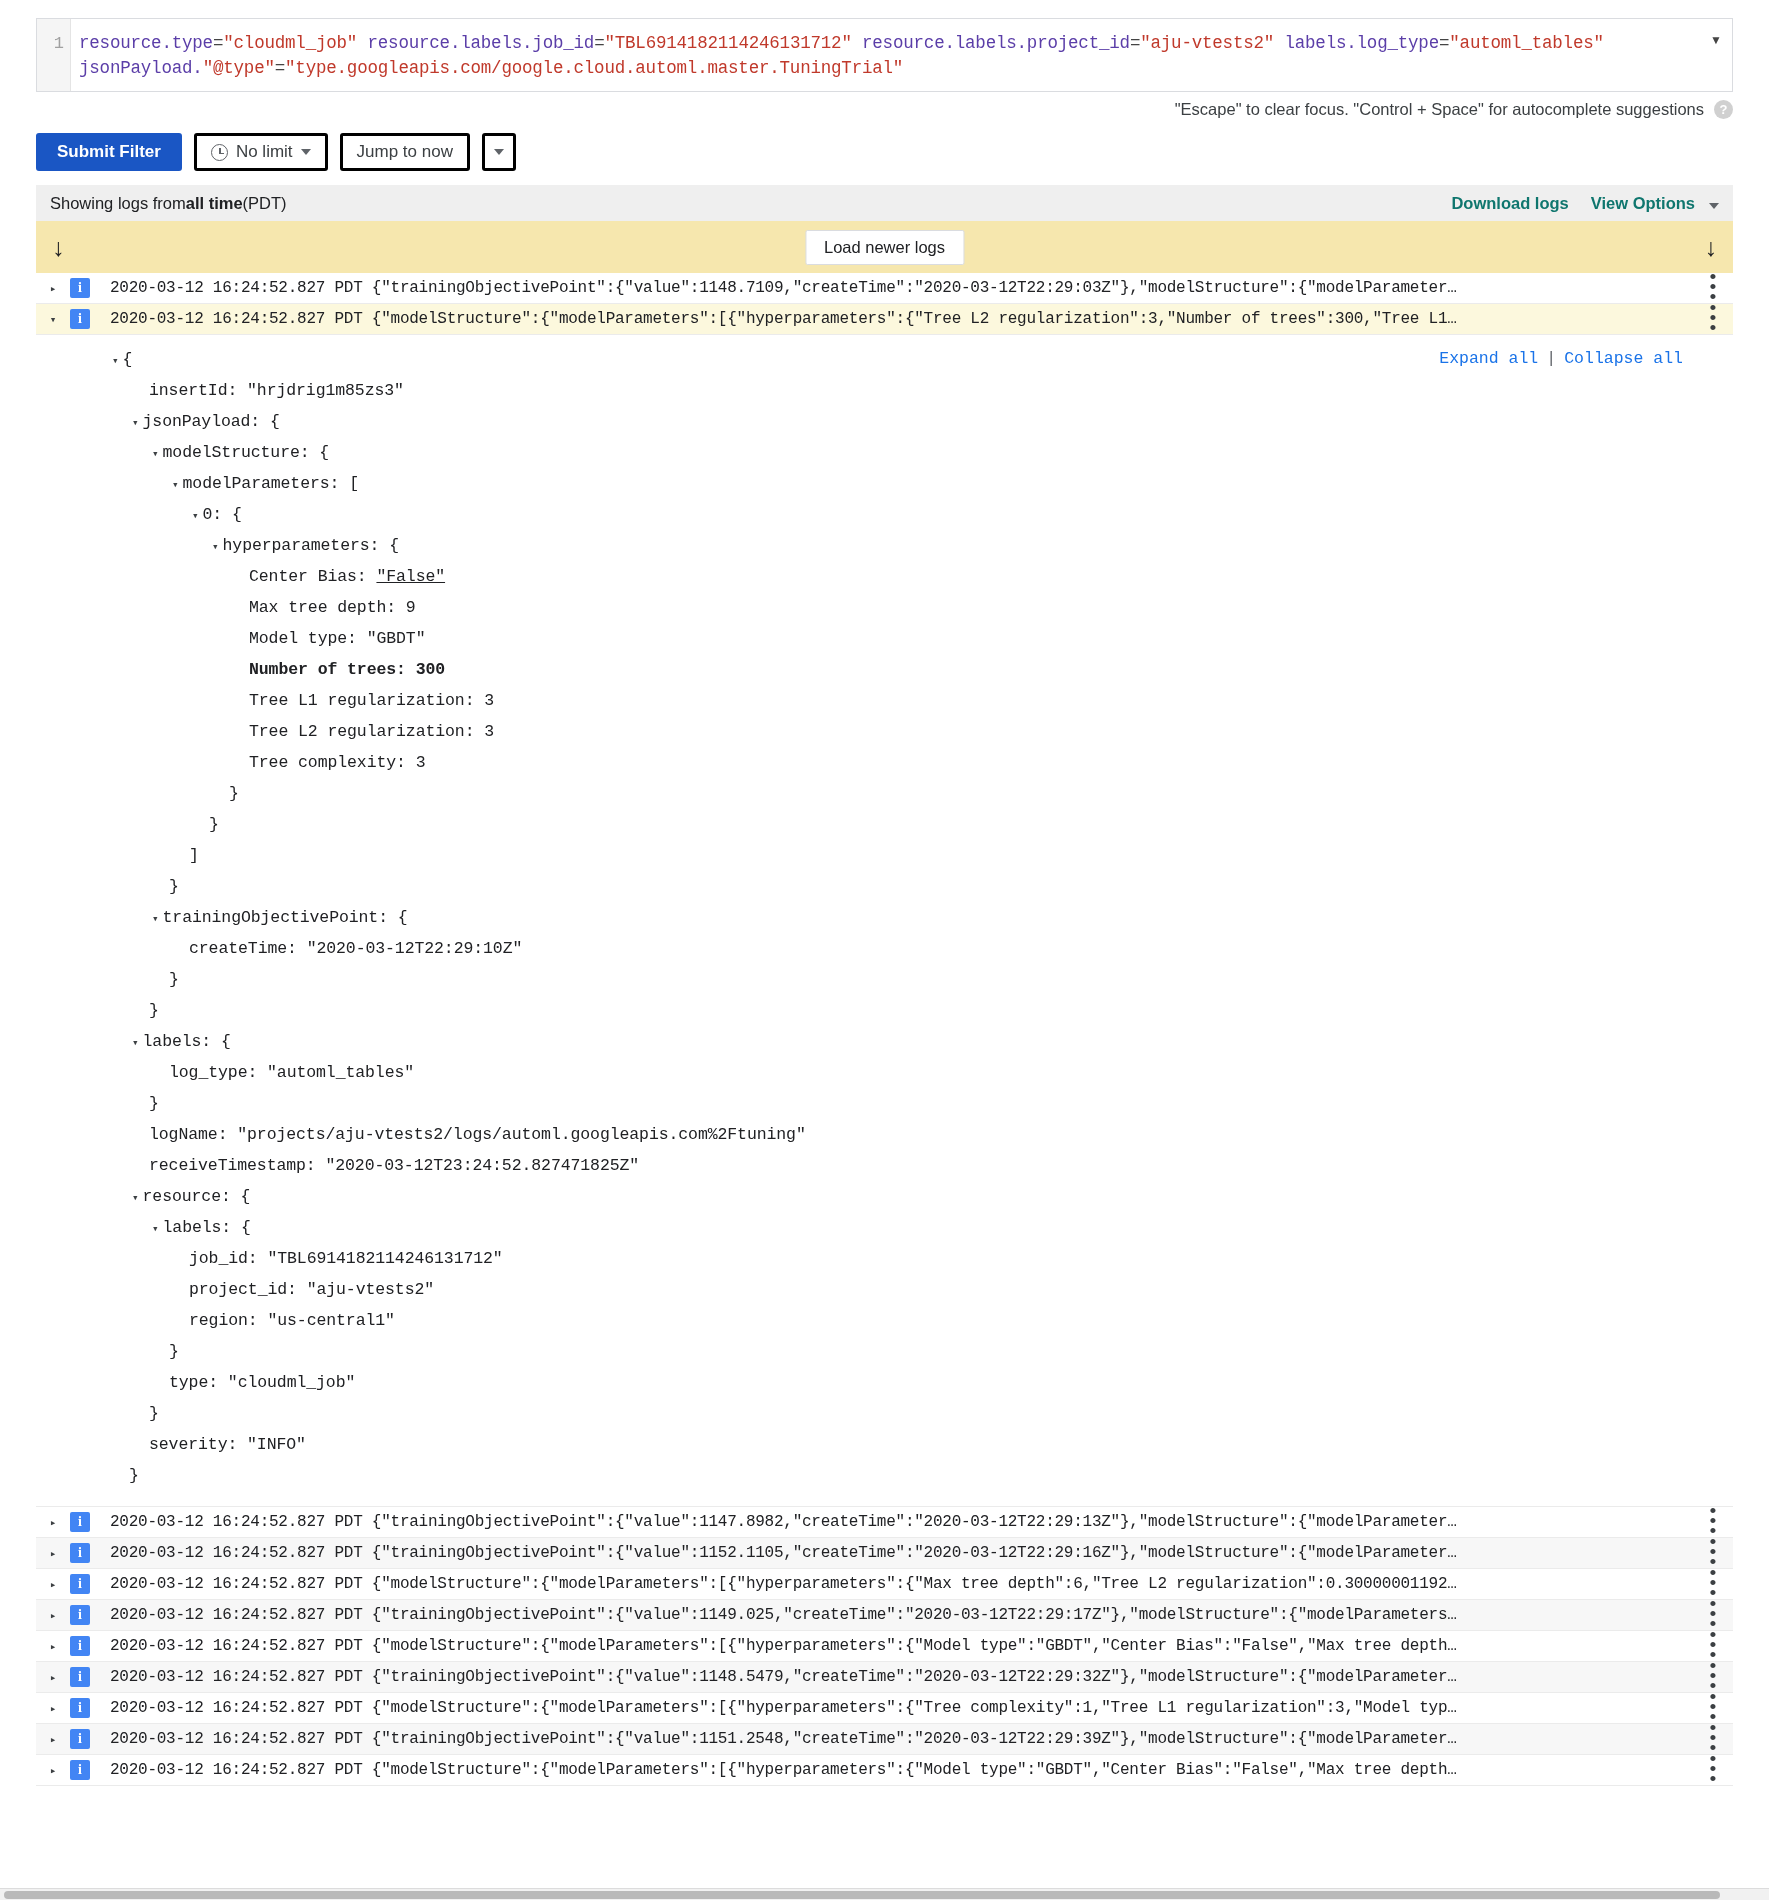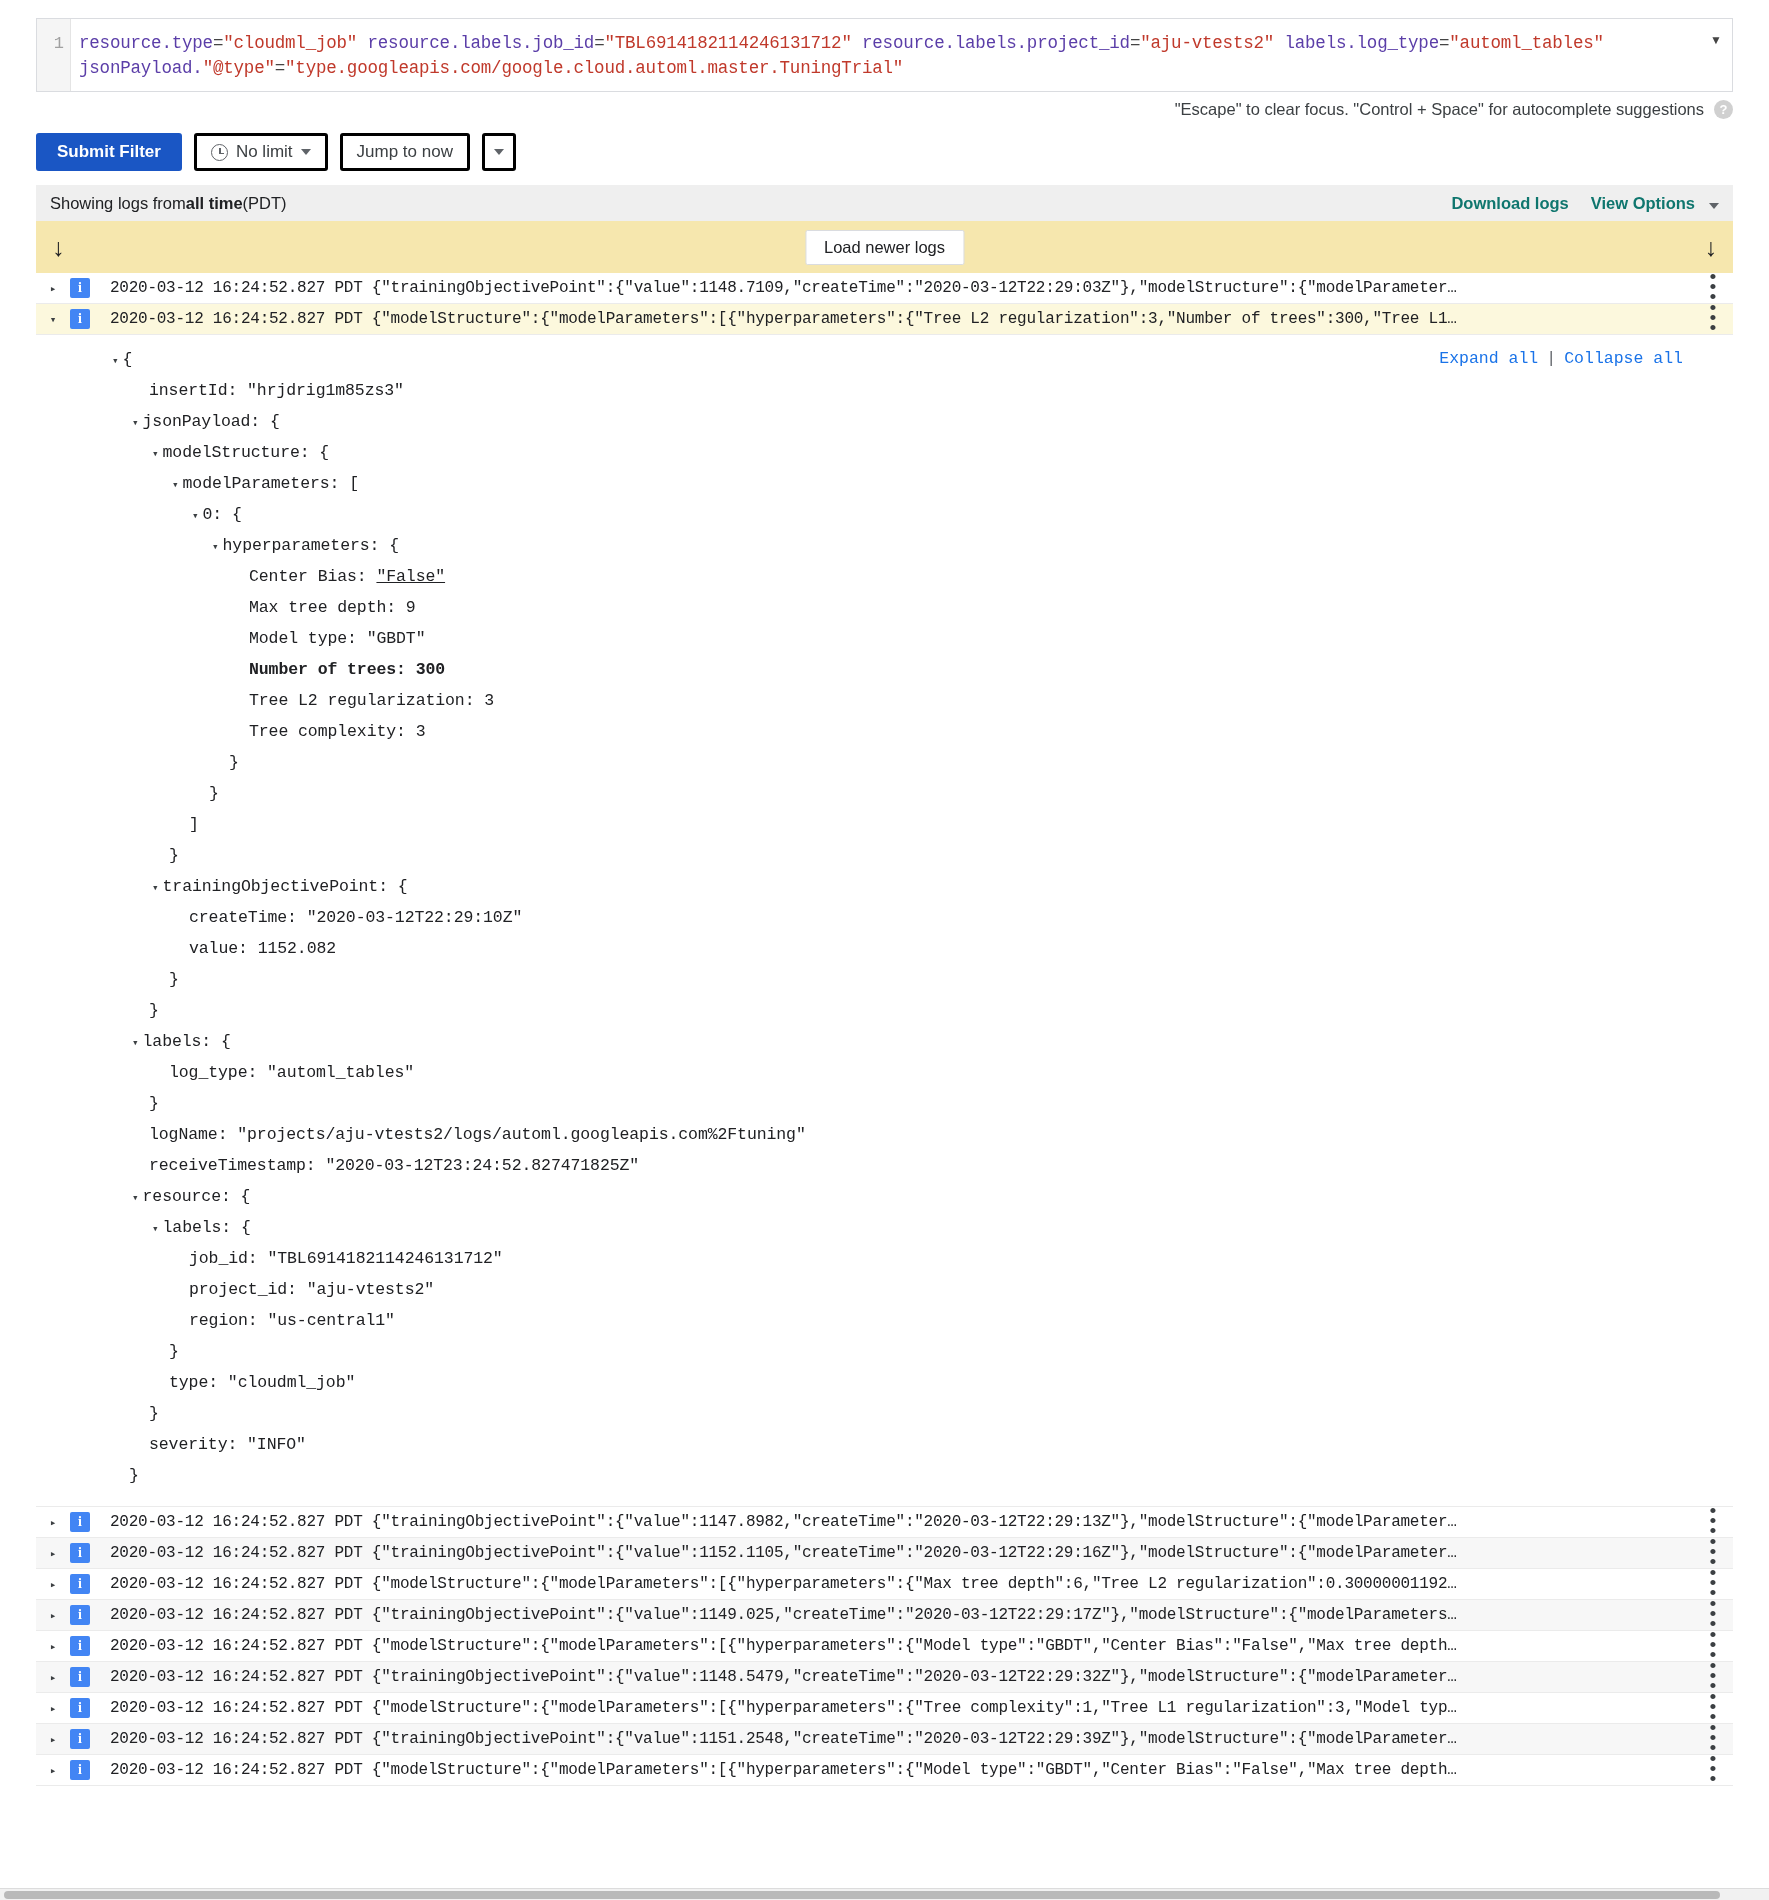--- a/index.html
+++ b/index.html
@@ -368,29 +368,29 @@
           <div class="jline" style="padding-left: 96px;"><span class="tw">&nbsp;&nbsp;</span><span>insertId: "hrjdrig1m85zs3"</span></div>
           <div class="jline" style="padding-left: 96px;"><span class="tw">▾</span><span>jsonPayload: {</span></div>
           <div class="jline" style="padding-left: 116px;"><span class="tw">▾</span><span>modelStructure: {</span></div>
           <div class="jline" style="padding-left: 136px;"><span class="tw">▾</span><span>modelParameters: [</span></div>
           <div class="jline" style="padding-left: 156px;"><span class="tw">▾</span><span>0: {</span></div>
           <div class="jline" style="padding-left: 176px;"><span class="tw">▾</span><span>hyperparameters: {</span></div>
           <div class="jline" style="padding-left: 196px;"><span class="tw">&nbsp;&nbsp;</span><span>Center Bias: </span><span class="jlink">"False"</span></div>
           <div class="jline" style="padding-left: 196px;"><span class="tw">&nbsp;&nbsp;</span><span>Max tree depth: 9</span></div>
           <div class="jline" style="padding-left: 196px;"><span class="tw">&nbsp;&nbsp;</span><span>Model type: "GBDT"</span></div>
           <div class="jline" style="padding-left: 196px; font-weight: bold;"><span class="tw">&nbsp;&nbsp;</span><span>Number of trees: 300</span></div>
+          <div class="jline" style="padding-left: 196px;"><span class="tw">&nbsp;&nbsp;</span><span>Tree L1 regularization: 3</span></div>
           <div class="jline" style="padding-left: 196px;"><span class="tw">&nbsp;&nbsp;</span><span>Tree L2 regularization: 3</span></div>
           <div class="jline" style="padding-left: 196px;"><span class="tw">&nbsp;&nbsp;</span><span>Tree complexity: 3</span></div>
           <div class="jline" style="padding-left: 176px;"><span class="tw">&nbsp;&nbsp;</span><span>}</span></div>
           <div class="jline" style="padding-left: 156px;"><span class="tw">&nbsp;&nbsp;</span><span>}</span></div>
           <div class="jline" style="padding-left: 136px;"><span class="tw">&nbsp;&nbsp;</span><span>]</span></div>
           <div class="jline" style="padding-left: 116px;"><span class="tw">&nbsp;&nbsp;</span><span>}</span></div>
           <div class="jline" style="padding-left: 116px;"><span class="tw">▾</span><span>trainingObjectivePoint: {</span></div>
           <div class="jline" style="padding-left: 136px;"><span class="tw">&nbsp;&nbsp;</span><span>createTime: "2020-03-12T22:29:10Z"</span></div>
-          <div class="jline" style="padding-left: 136px;"><span class="tw">&nbsp;&nbsp;</span><span>value: 1152.082</span></div>
           <div class="jline" style="padding-left: 116px;"><span class="tw">&nbsp;&nbsp;</span><span>}</span></div>
           <div class="jline" style="padding-left: 96px;"><span class="tw">&nbsp;&nbsp;</span><span>}</span></div>
           <div class="jline" style="padding-left: 96px;"><span class="tw">▾</span><span>labels: {</span></div>
           <div class="jline" style="padding-left: 116px;"><span class="tw">&nbsp;&nbsp;</span><span>log_type: "automl_tables"</span></div>
           <div class="jline" style="padding-left: 96px;"><span class="tw">&nbsp;&nbsp;</span><span>}</span></div>
           <div class="jline" style="padding-left: 96px;"><span class="tw">&nbsp;&nbsp;</span><span>logName: "projects/aju-vtests2/logs/automl.googleapis.com%2Ftuning"</span></div>
           <div class="jline" style="padding-left: 96px;"><span class="tw">&nbsp;&nbsp;</span><span>receiveTimestamp: "2020-03-12T23:24:52.827471825Z"</span></div>
           <div class="jline" style="padding-left: 96px;"><span class="tw">▾</span><span>resource: {</span></div>
           <div class="jline" style="padding-left: 116px;"><span class="tw">▾</span><span>labels: {</span></div>
           <div class="jline" style="padding-left: 136px;"><span class="tw">&nbsp;&nbsp;</span><span>job_id: "TBL6914182114246131712"</span></div>

